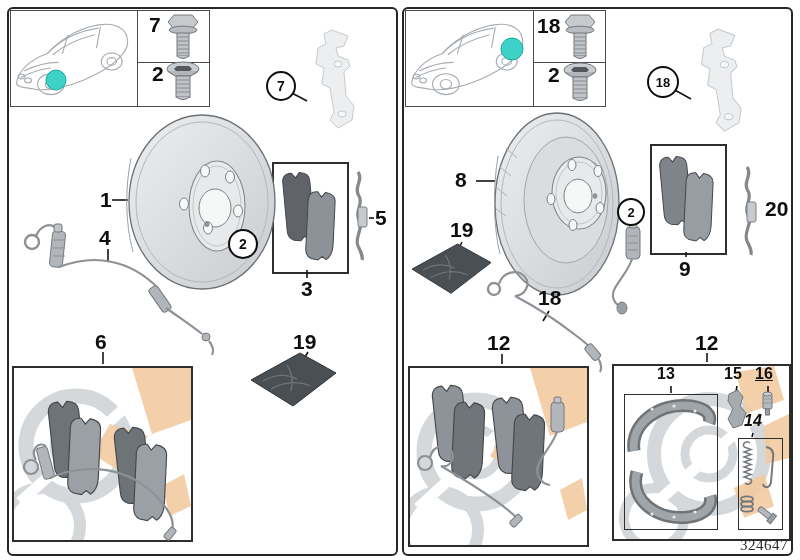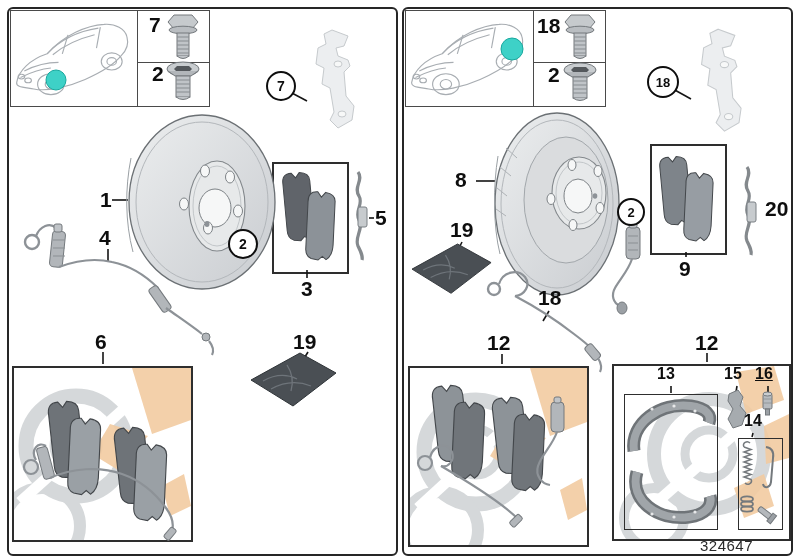--- a/index.html
+++ b/index.html
@@ -10,22 +10,22 @@
   .fcell{position:relative;width:100%;}
   .fcell.top{border-bottom:1.3px solid #4a4a4a;}
   .pbox{position:absolute;border:2px solid #2e2e2e;background:transparent;}
   .pbox .wm{position:absolute;inset:0;overflow:hidden;}
   .lbl{position:absolute;font-weight:bold;font-size:21px;line-height:1;color:#0e0e0e;white-space:nowrap;}
   .lbl.md{font-size:16px;}
   .circ{position:absolute;border:2px solid #0e0e0e;border-radius:50%;background:#fff;
         display:flex;align-items:center;justify-content:center;
         font-weight:bold;font-size:14px;color:#0e0e0e;z-index:6;}
   .flabel{position:absolute;font-weight:bold;font-size:21px;color:#0e0e0e;line-height:1;}
-  #footer-num{position:absolute;left:700px;top:537px;width:88px;text-align:left;
-              font-size:15px;color:#2b2b2b;letter-spacing:.5px;}
+  #footer-num{position:absolute;left:700px;top:537px;width:88px;text-align:right;
+              font-size:15px;color:#2b2b2b;letter-spacing:.5px;font-family:Liberation Serif, serif;}
   #artwork{position:absolute;left:0;top:0;z-index:4;pointer-events:none;}
   .lbl,.circ{z-index:6;}
 </style>
 </head>
 <body>
 
 <div id="stage">
 
   <div class="panel" style="left:7px;top:7px;width:387px;height:545px;"></div>
   <div class="panel" style="left:402px;top:7px;width:387px;height:545px;"></div>
@@ -378,17 +378,17 @@
   <div class="lbl" style="left:455px;top:169px;">8</div>
   <div class="lbl" style="left:679px;top:258px;">9</div>
   <div class="lbl" style="left:538px;top:287px;">18</div>
   <div class="lbl" style="left:765px;top:198px;">20</div>
   <div class="lbl" style="left:450px;top:219px;">19</div>
   <div class="lbl" style="left:487px;top:332px;">12</div>
   <div class="lbl" style="left:695px;top:332px;">12</div>
   <div class="lbl md" style="left:657px;top:366px;">13</div>
   <div class="lbl md" style="left:724px;top:366px;">15</div>
   <div class="lbl md" style="left:755px;top:366px;text-decoration:underline;">16</div>
-  <div class="lbl md" style="left:744px;top:413px;">14</div>
+  <div class="lbl md" style="left:744px;top:413px;font-style:italic;">14</div>
 
   <div id="footer-num">324647</div>
 
 </div>
 
 </body></html>

